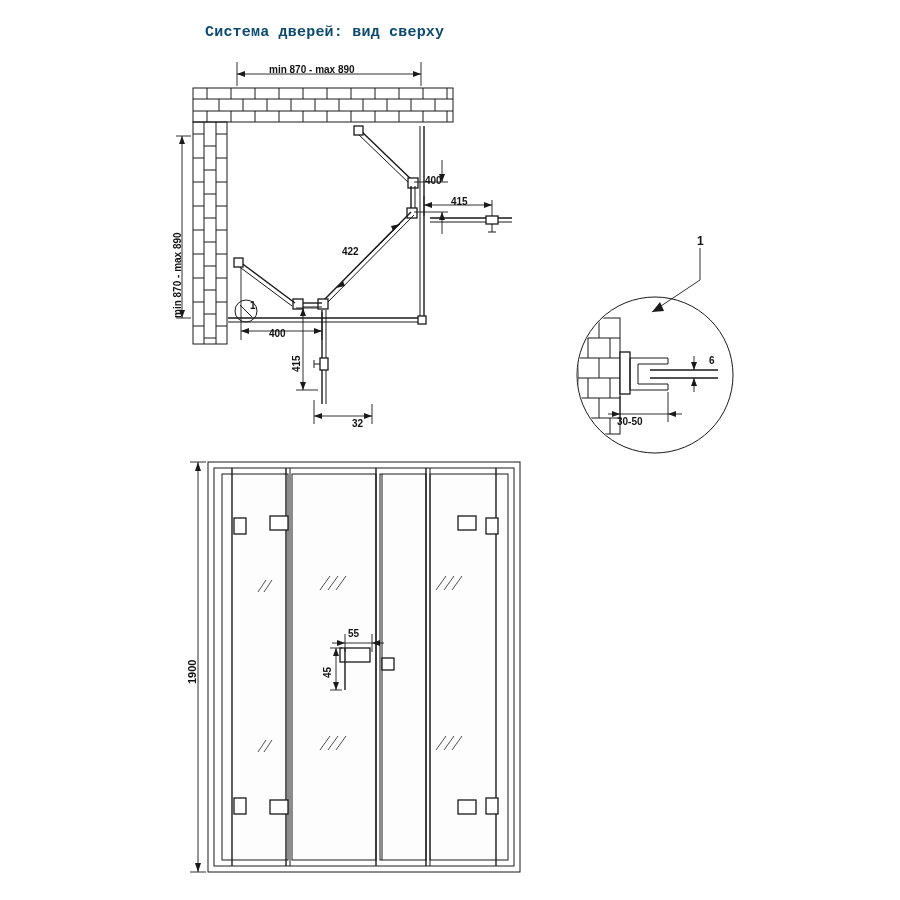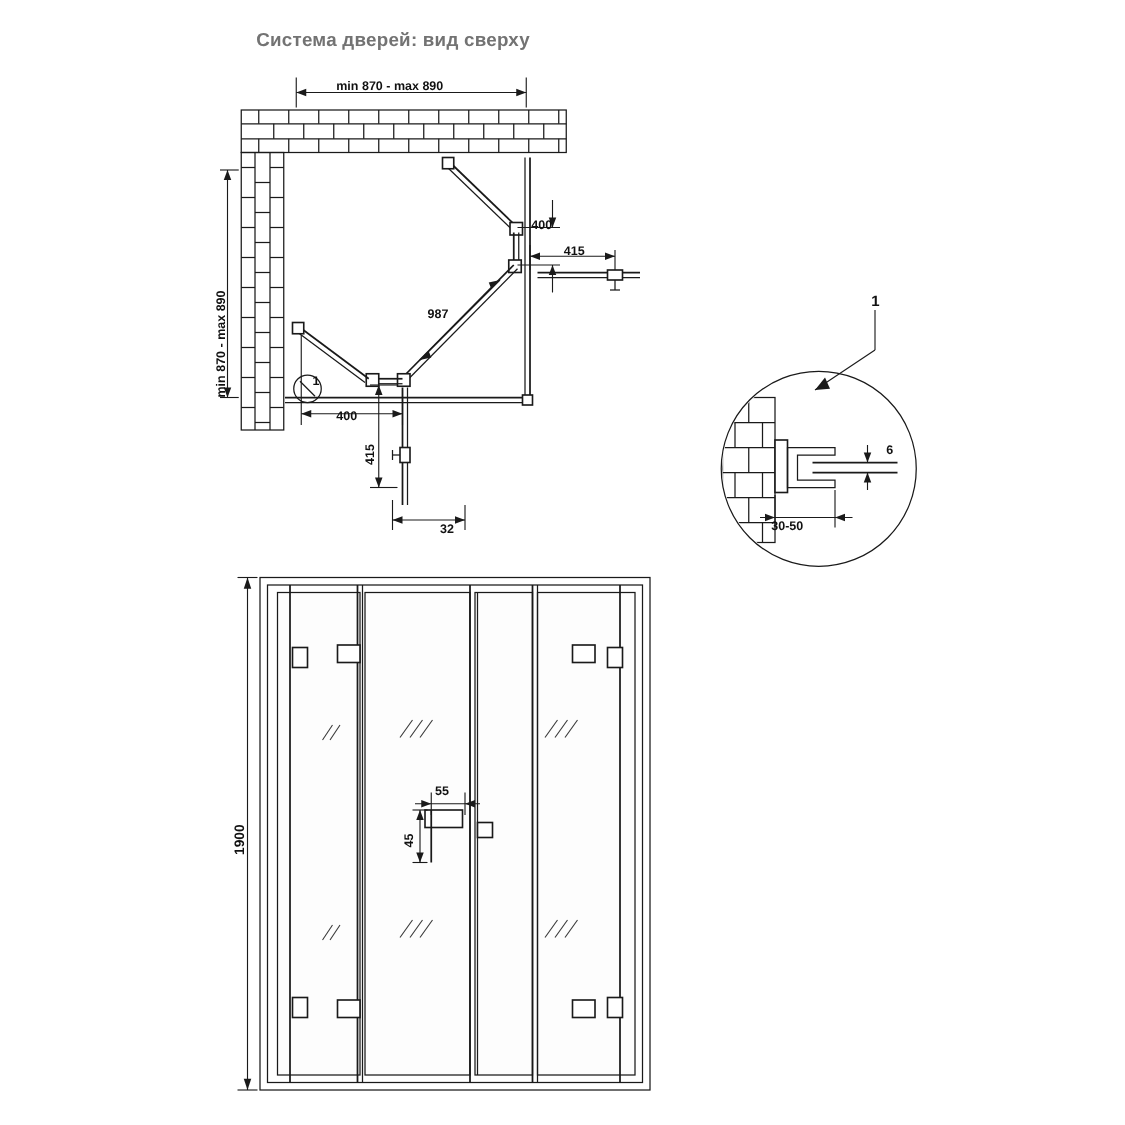--- a/index.html
+++ b/index.html
@@ -1,21 +1,22 @@
 <!DOCTYPE html>
 <html><head>
 <meta charset="utf-8">
 <style>
   html,body{margin:0;padding:0;background:#ffffff;}
   body{width:900px;height:900px;font-family:"Liberation Sans",sans-serif;color:#1a1a1a;}
   #root{position:relative;width:900px;height:900px;overflow:hidden;}
   .title{
     position:absolute;left:205px;top:24px;
-    font-size:15px;font-weight:bold;letter-spacing:0.2px;color:#737373;
+    font-size:15px;font-weight:bold;letter-spacing:0.2px;color:#0c4a6e;
     white-space:nowrap;
+    font-family:Liberation Mono, monospace;
   }
   .lbl{
     position:absolute;font-size:10px;font-weight:bold;color:#111;white-space:nowrap;
   }
   .vert{
     transform-origin:left top;
     transform:rotate(-90deg);
   }
   svg{position:absolute;left:0;top:0;}
   .ln{stroke:#1a1a1a;fill:none;}
@@ -335,21 +336,21 @@
       <path d="M336,690 l-3,-8 l6,0 z" fill="#1a1a1a"></path>
     </g>
   </svg>
 
   <div class="lbl" style="left:269px;top:64px;">min 870 - max 890</div>
 
   <div class="lbl vert" style="left:172px;top:318px;">min 870 - max 890</div>
 
   <div class="lbl" style="left:425px;top:175px;">400</div>
   <div class="lbl" style="left:451px;top:196px;">415</div>
-  <div class="lbl" style="left:342px;top:246px;">987</div>
+  <div class="lbl" style="left:342px;top:246px;">422</div>
   <div class="lbl" style="left:269px;top:328px;">400</div>
   <div class="lbl vert" style="left:291px;top:372px;">415</div>
   <div class="lbl" style="left:352px;top:418px;">32</div>
   <div class="lbl" style="left:250px;top:300px;">1</div>
 
   <div class="lbl" style="left:697px;top:234px;font-size:12px;">1</div>
   <div class="lbl" style="left:709px;top:355px;">6</div>
   <div class="lbl" style="left:617px;top:416px;">30-50</div>
 
   <div class="lbl vert" style="left:186px;top:684px;font-size:11px;">1900</div>

